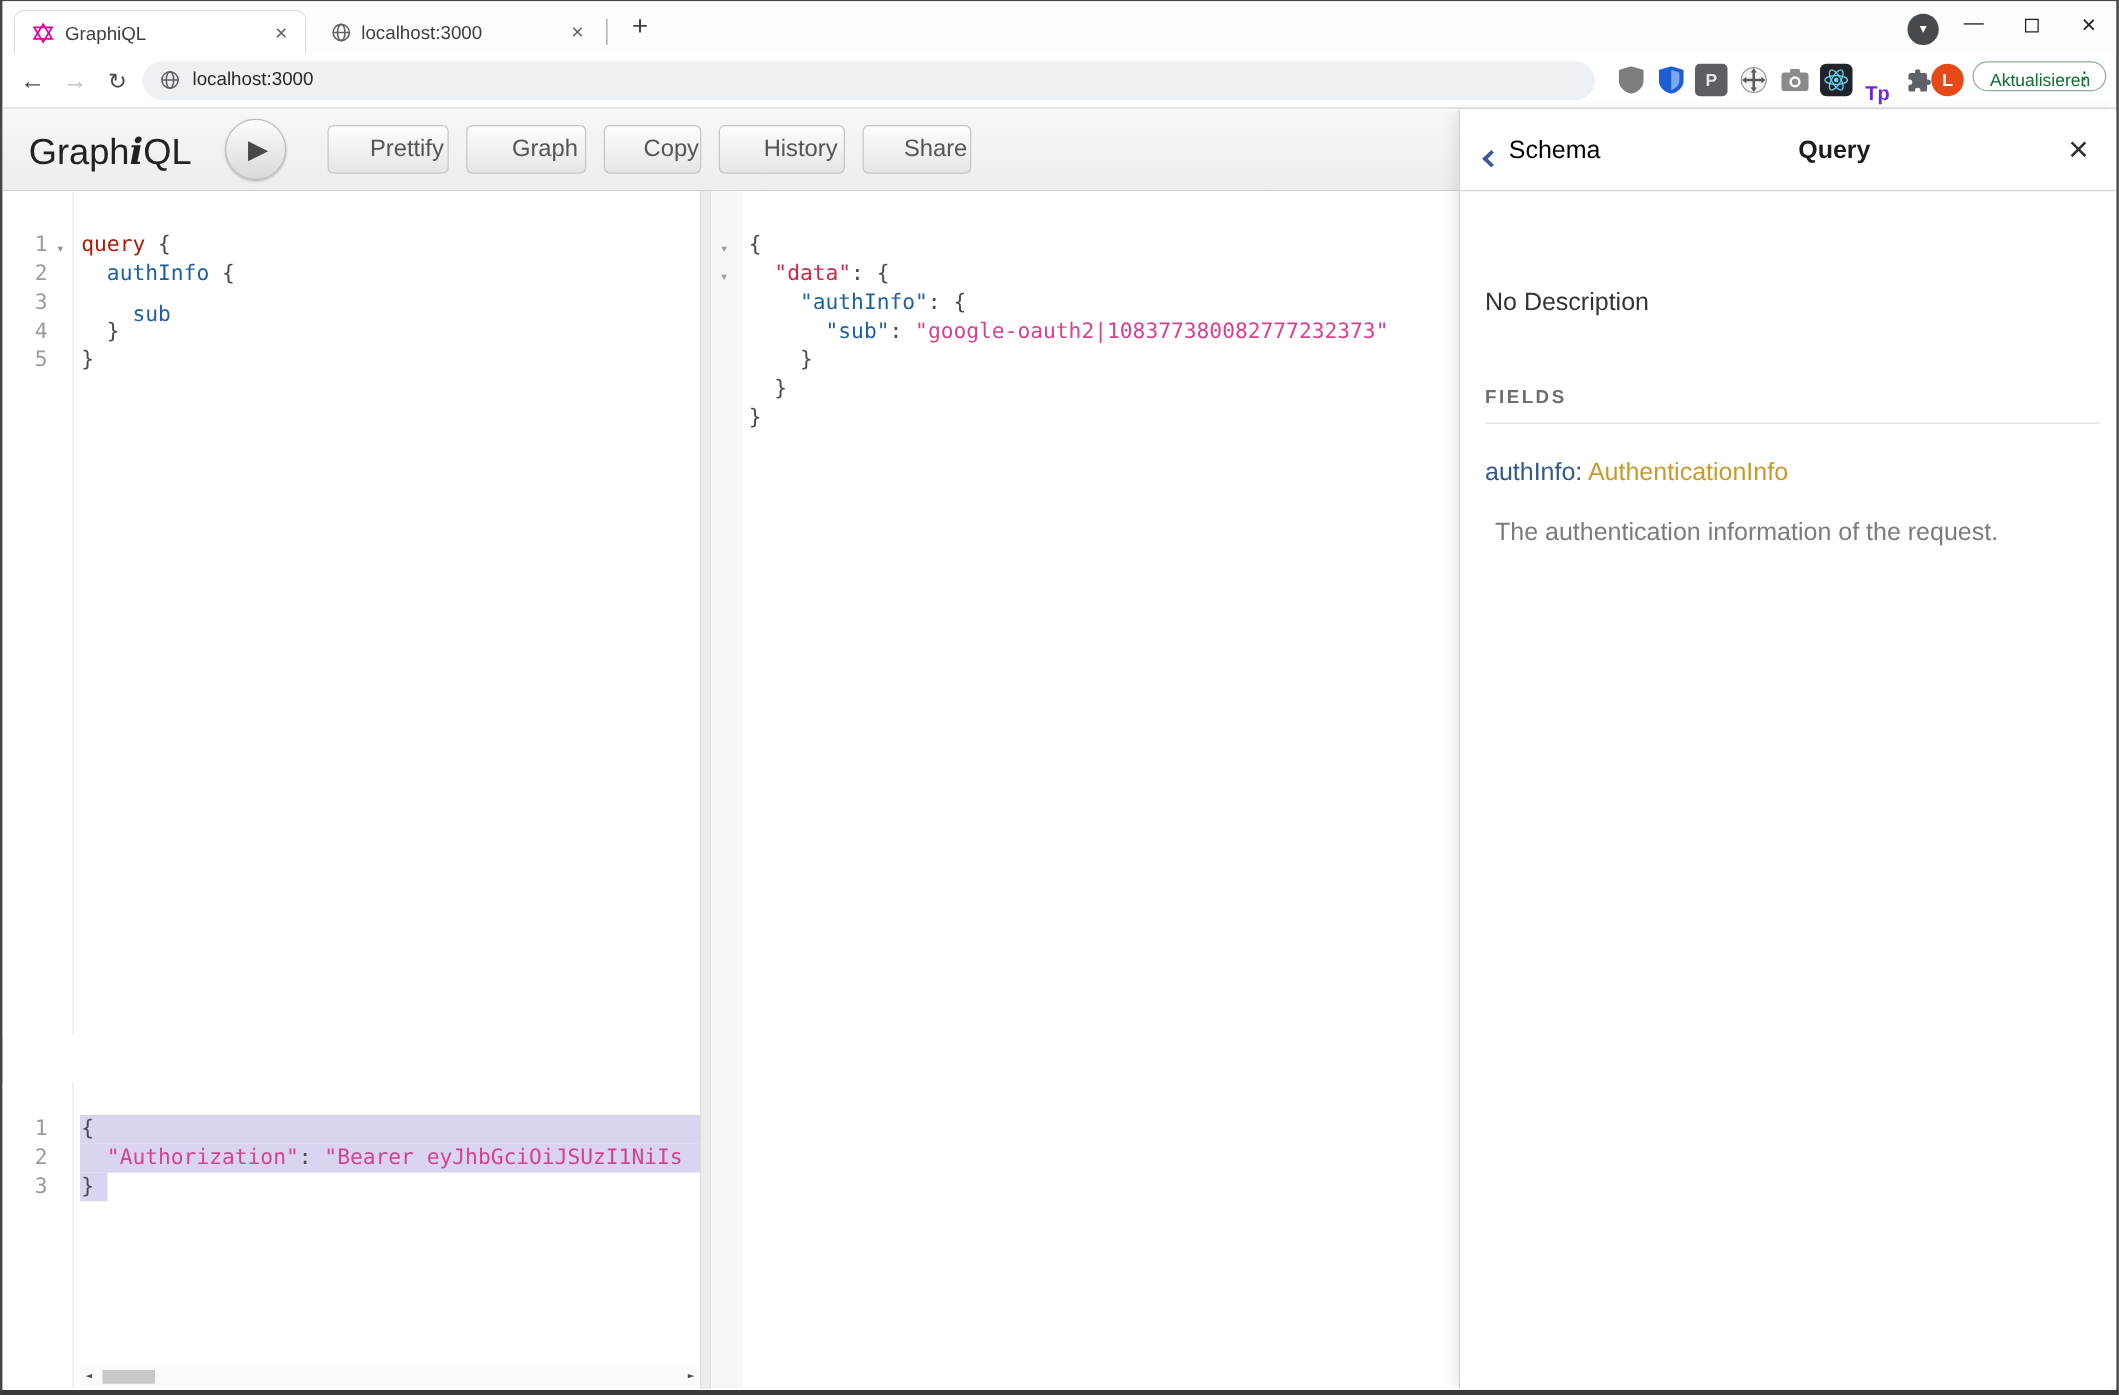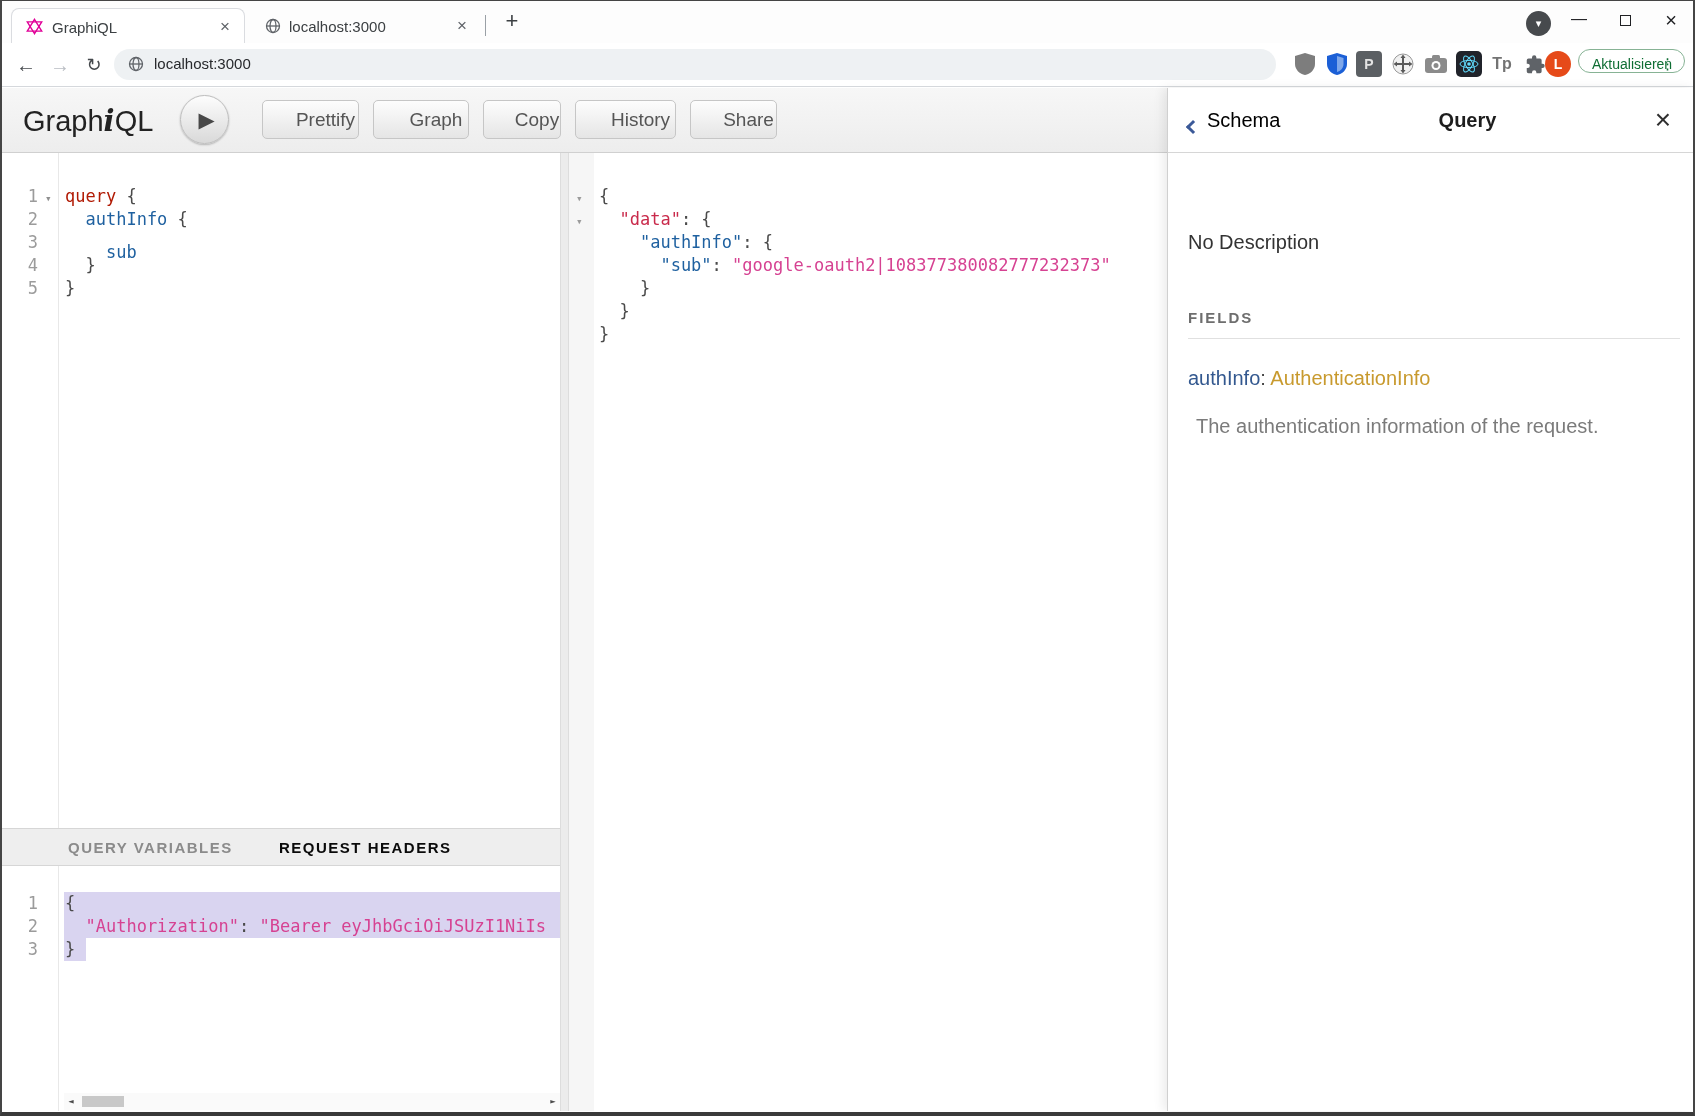--- a/index.html
+++ b/index.html
@@ -27,21 +27,21 @@
   
   .navbar { position:absolute; left:0; top:42px; width:100%; height:44px; background:#fff; border-bottom:1px solid #d5d8dc; }
   .navbtn { position:absolute; top:6px; width:32px; height:32px; text-align:center; line-height:32px; font-size:20px; color:#45494d; }
   .navbtn.disabled { color:#b9bdc3; }
   .addressbar { position:absolute; left:112px; top:6px; width:1162px; height:31px; background:#eef1f3; border-radius:16px; }
   .addr-globe { position:absolute; left:14px; top:7px; }
   .addr-text { position:absolute; left:40px; top:6px; font-size:15px; color:#27292c; }
   .ext { position:absolute; top:8px; width:26px; height:26px; display:flex; align-items:center; justify-content:center; }
   .ext-p { background:#5b5f63; border-radius:4px; color:#e3e3e3; font-weight:bold; font-size:14px; }
   .ext-react { background:#20232a; border-radius:5px; }
-  .ext-tp { color:#737373; font-weight:bold; font-size:16px; font-style:normal; }
+  .ext-tp { color:#6d28d9; font-weight:bold; font-size:16px; font-style:normal;margin-top:12px; }
   .avatar { position:absolute; left:1543px; top:8px; width:26px; height:26px; border-radius:50%; background:#e64a19;
             color:#fff; text-align:center; line-height:26px; font-size:14px; font-weight:bold; }
   .update-pill { position:absolute; left:1576px; top:6px; width:107px; height:24px; border:1px solid #87b395;
                  border-radius:15px; color:#0e6d33; font-size:14px; line-height:28px; padding-left:13px; background:#fff; }
   .update-pill .dots { position:absolute; right:9px; top:0; font-size:15px; color:#0e6d33; }
 
   
   .gql-topbar { position:absolute; left:0; top:87px; width:1165px; height:65px;
                 background:linear-gradient(#f7f7f7,#ededed); border-bottom:1px solid #d0d0d0; }
   .logo { position:absolute; left:21px; top:16px; font-size:29px; color:#222; }
@@ -232,24 +232,20 @@
     <div class="gnum" style="top:101px">4</div>
     <div class="gnum" style="top:124px">5</div>
     <div class="fold" style="top:34px">▾</div>
     <div class="cline" style="top:32px"><span class="tk-kw">query</span><span class="tk-p"> {</span></div>
     <div class="cline" style="top:55px"><span class="tk-prop">  authInfo</span><span class="tk-p"> {</span></div>
     <div class="cline" style="top:88px"><span class="tk-prop">    sub</span></div>
     <div class="cline" style="top:101px"><span class="tk-p">  }</span></div>
     <div class="cline" style="top:124px"><span class="tk-p">}</span></div>
   </div>
 
-  <div class="varbar">
-    <div class="vartab inactive" style="left:66px">QUERY VARIABLES</div>
-    <div class="vartab active" style="left:277px">REQUEST HEADERS</div>
-  </div>
 
   <div class="headers-pane mono">
     <div class="gutter-line"></div>
     <div class="sel" style="left:62px; top:26px; width:496px"></div>
     <div class="sel" style="left:62px; top:49px; width:496px"></div>
     <div class="sel" style="left:62px; top:72px; width:22px"></div>
     <div class="gnum" style="top:26px">1</div>
     <div class="gnum" style="top:49px">2</div>
     <div class="gnum" style="top:72px">3</div>
     <div class="cline" style="top:26px"><span class="tk-p">{</span></div>

